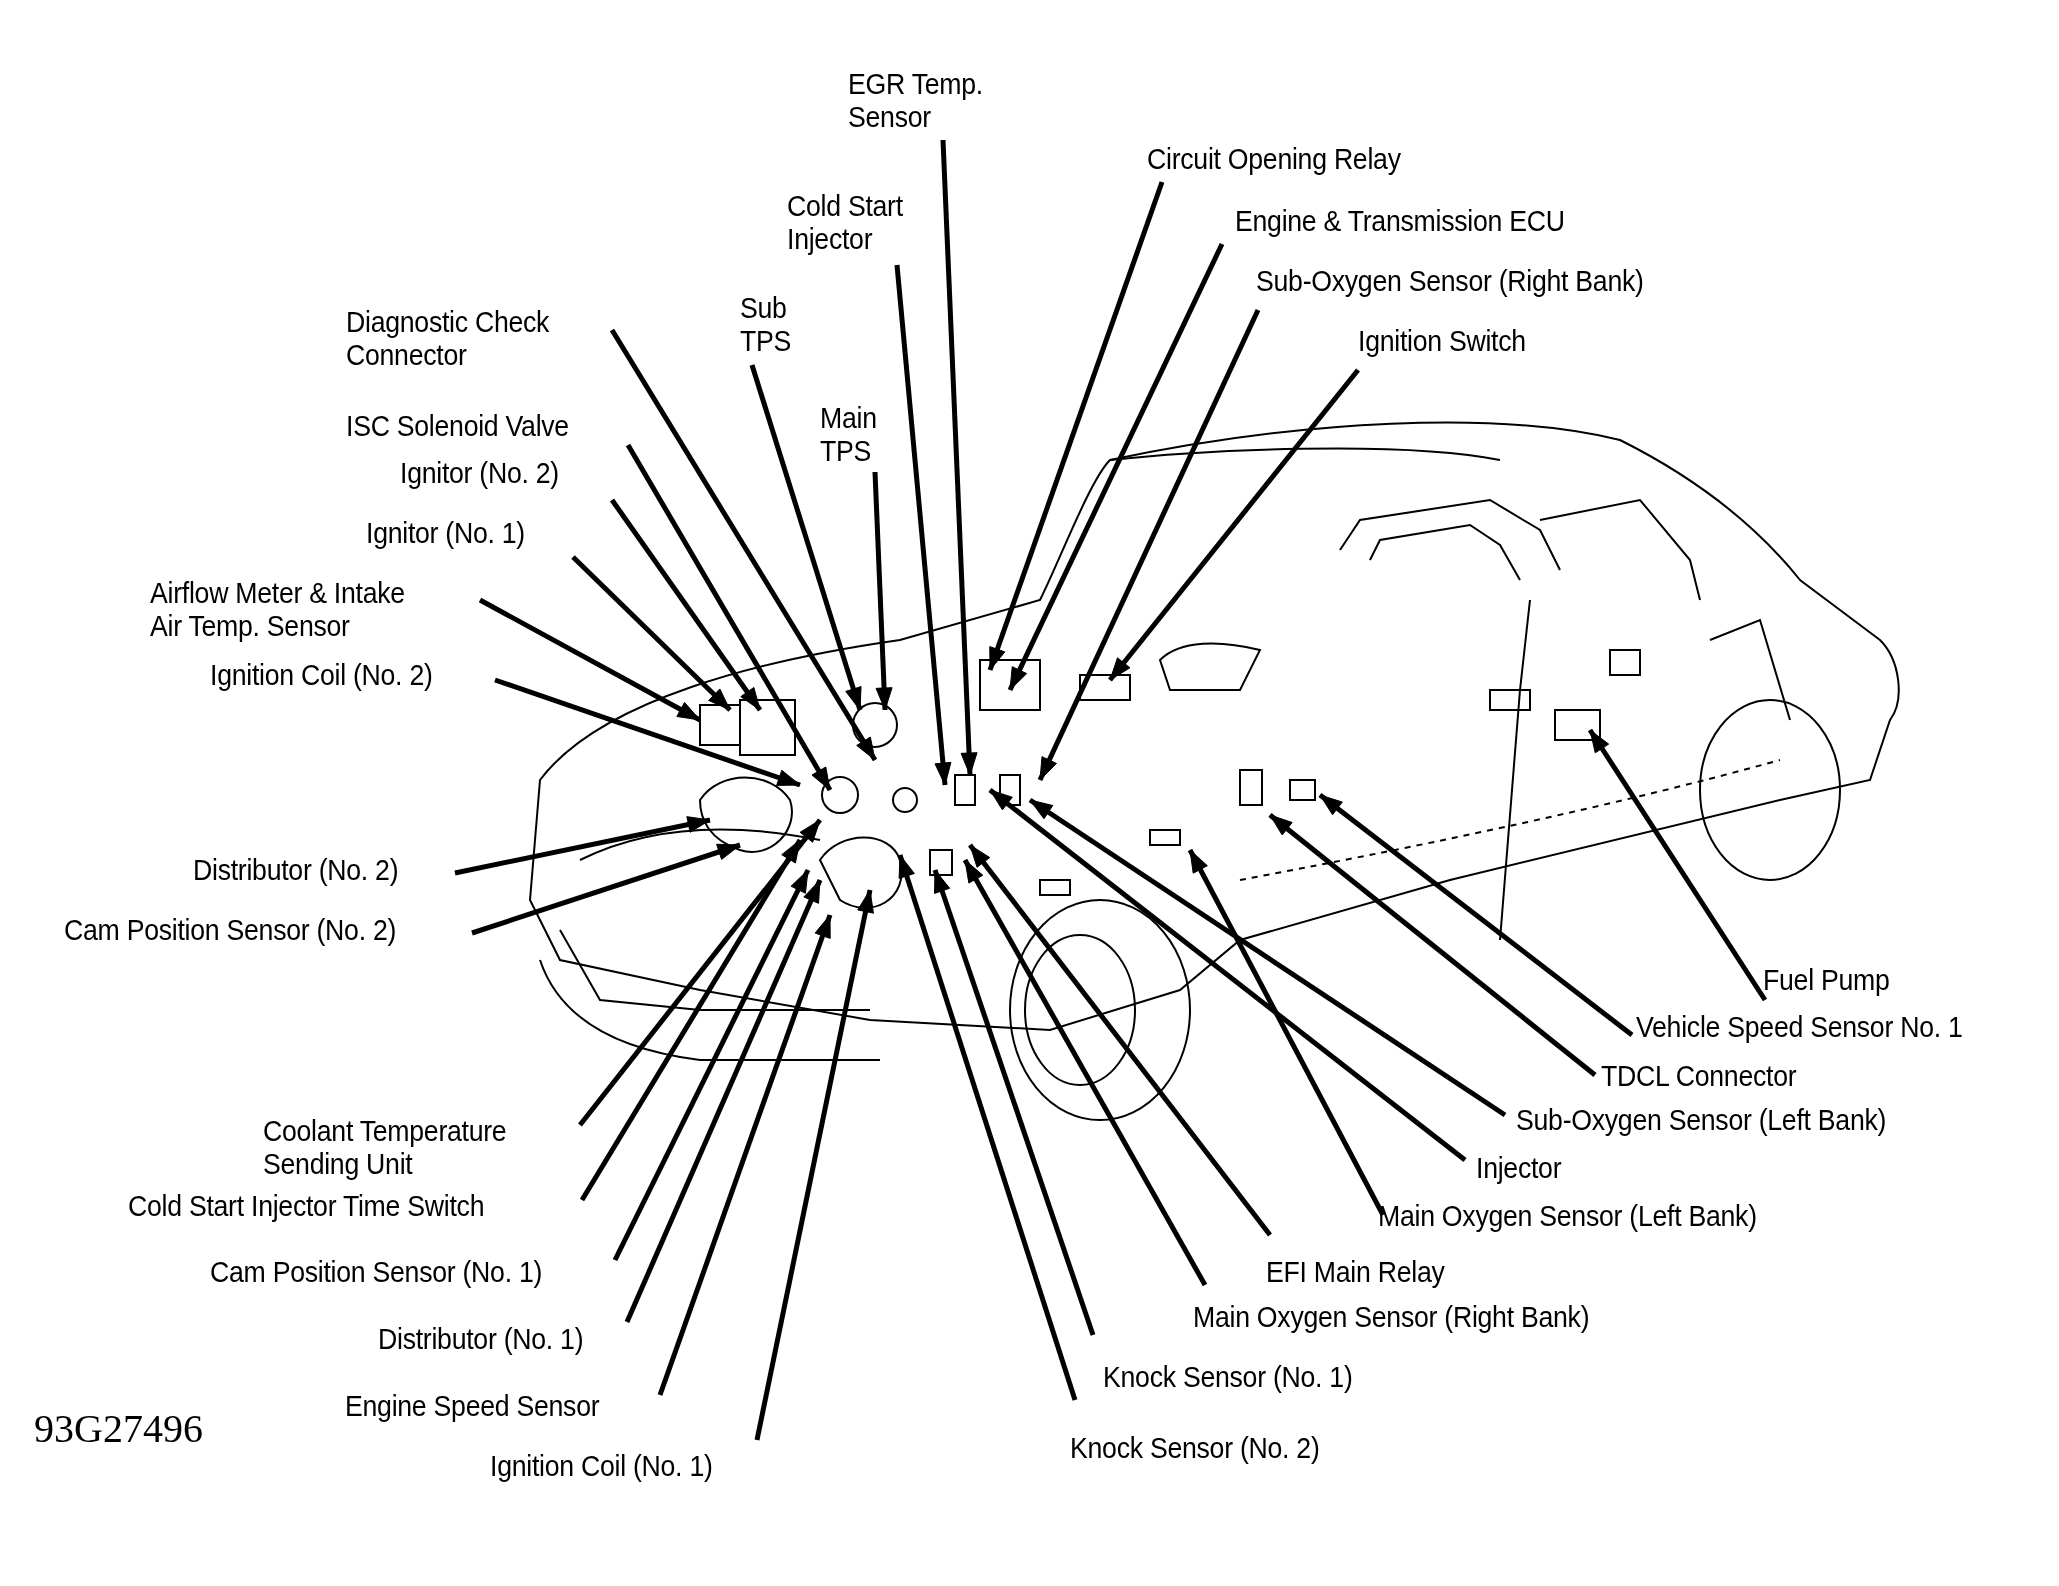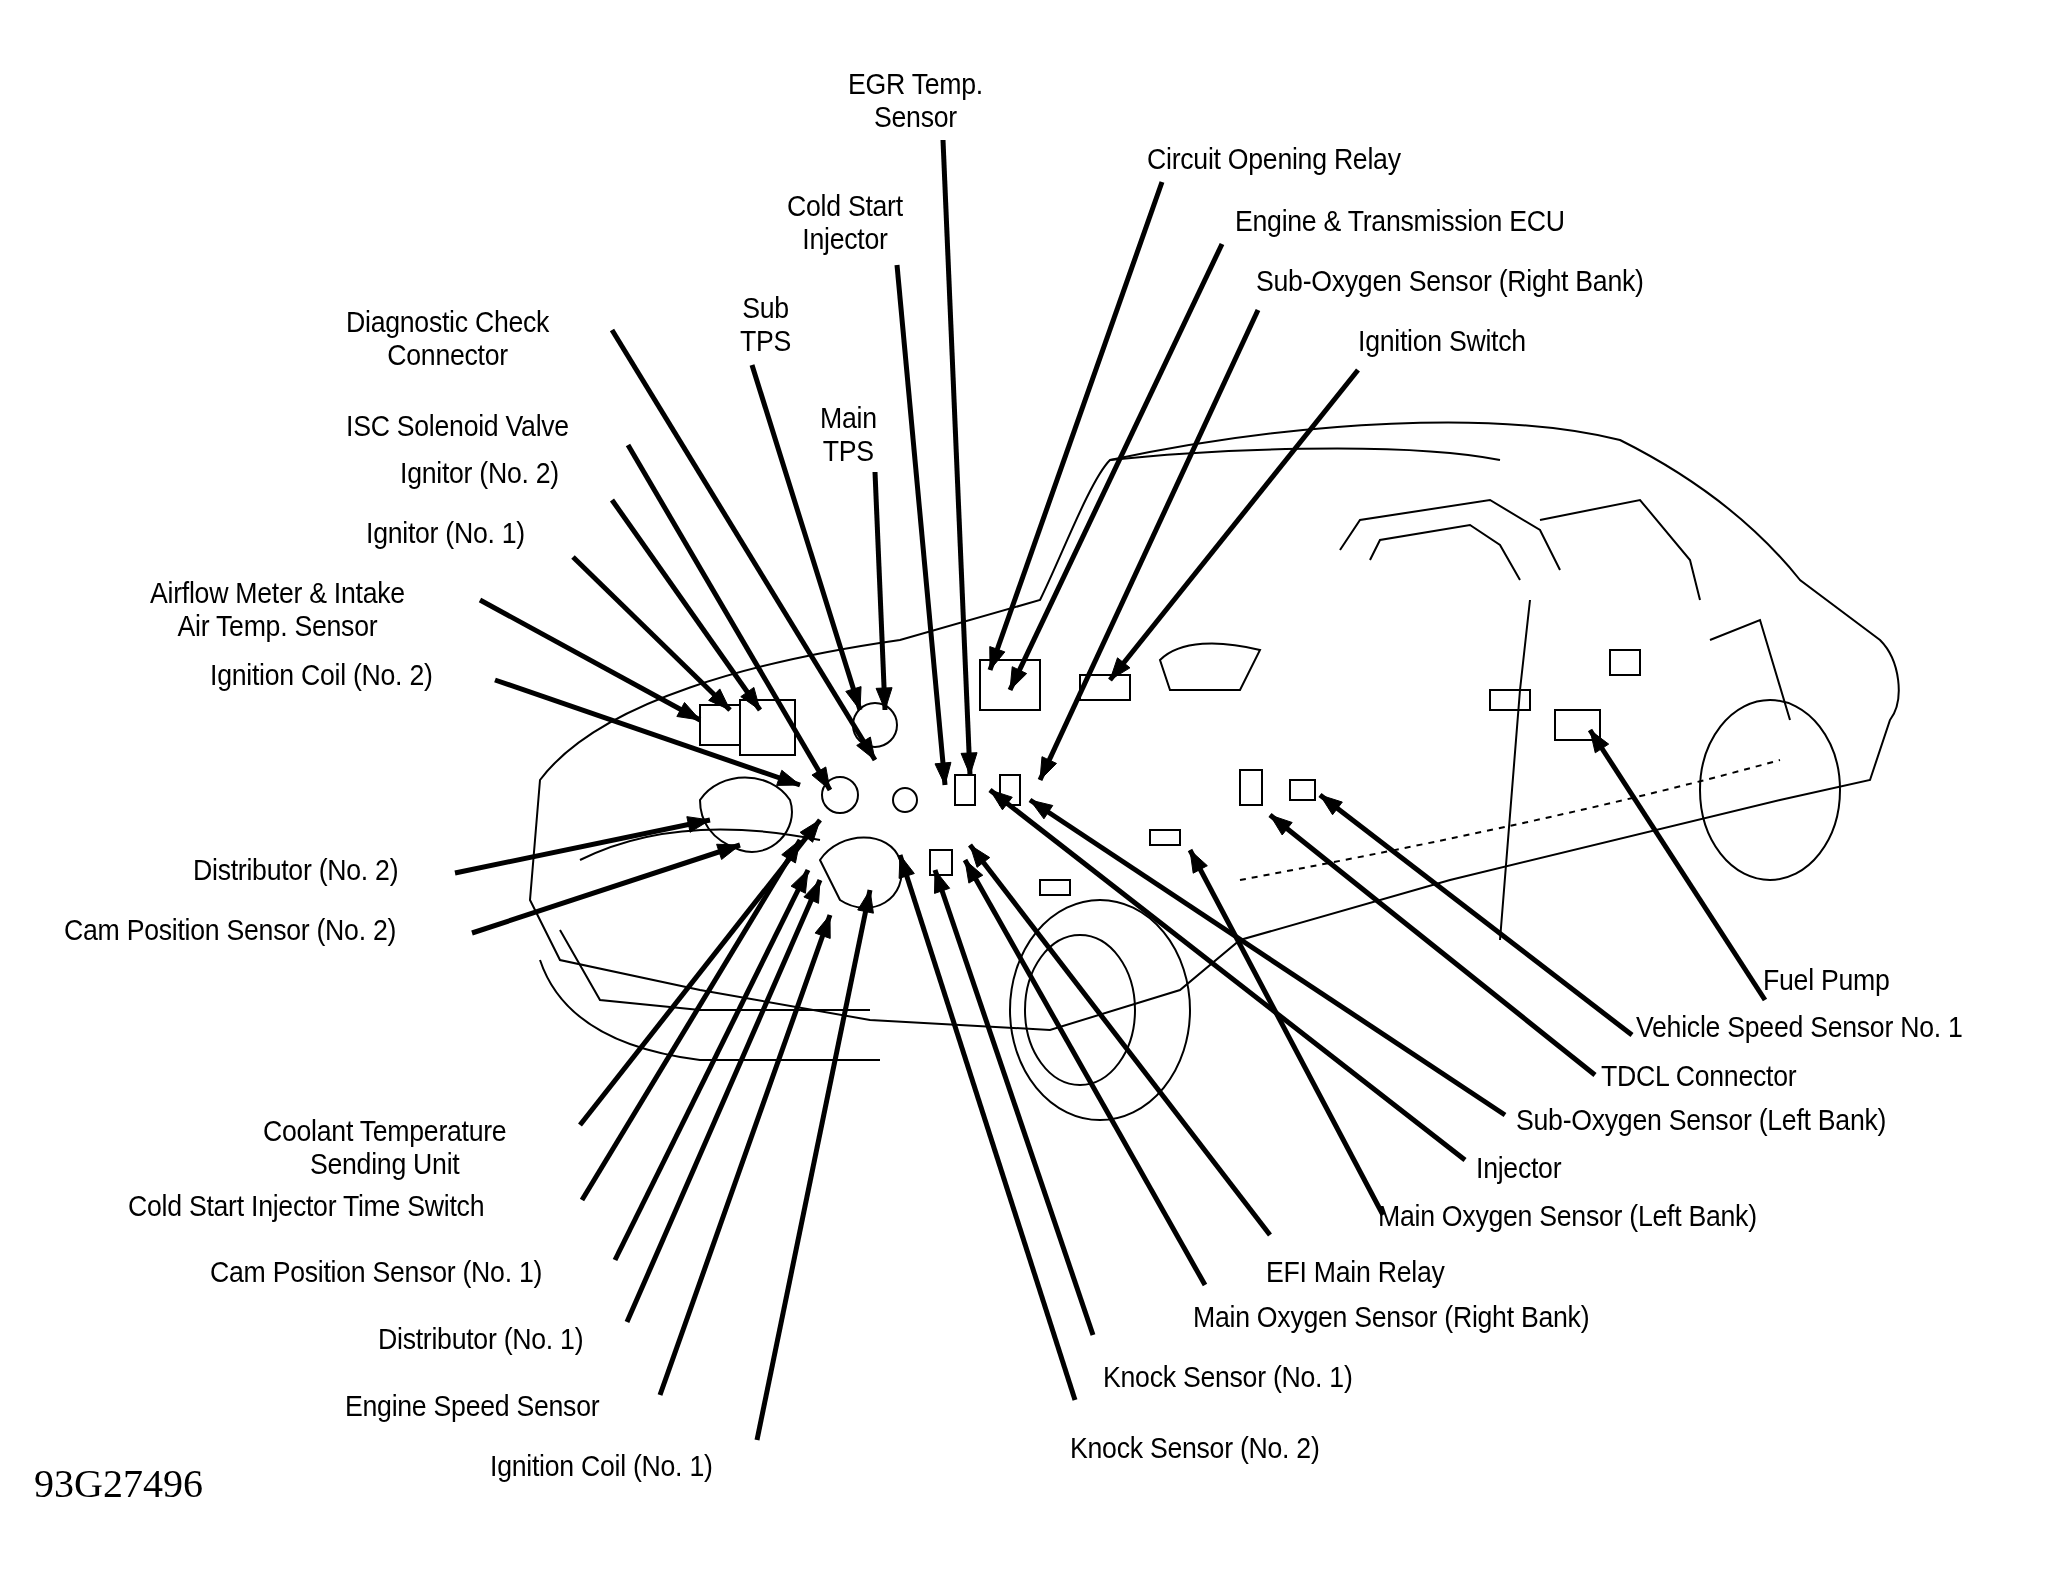--- a/index.html
+++ b/index.html
@@ -1,19 +1,19 @@
 <!DOCTYPE html>
 <html><head>
 <meta charset="utf-8">
 <style>
   html,body{margin:0;padding:0;background:#fff;}
-  #stage{position:relative;width:2059px;height:1586px;background:#fff;overflow:hidden;font-family:"Liberation Sans", sans-serif;color:#000;text-align:center;}
+  #stage{position:relative;width:2059px;height:1586px;background:#fff;overflow:hidden;font-family:"Liberation Sans", sans-serif;color:#000;}
   #art{position:absolute;left:0;top:0;width:2059px;height:1586px;}
   .lbl{position:absolute;font-size:29px;line-height:33px;white-space:pre;letter-spacing:-0.3px;transform:scaleX(0.92);transform-origin:left top;}
-  .fig{position:absolute;left:34px;top:1460px;font-family:"Liberation Serif", serif;font-size:40px;}
+  .fig{position:absolute;left:34px;top:1405px;font-family:"Liberation Serif", serif;font-size:40px;}
 </style>
 </head>
 <body>
 
 <div id="stage">
   <svg id="art" viewBox="0 0 2059 1586">
     <g fill="none" stroke="#000" stroke-width="2">
       <path d="M540 780 C600 700 760 660 900 640 L1040 600 C1060 560 1090 480 1110 460 C1300 420 1500 410 1620 440 C1700 480 1760 530 1800 580 L1880 640 C1900 660 1905 700 1890 720 L1870 780 L1780 800 L1450 880 L1240 940 L1180 990 L1050 1030 L870 1020 L700 990 L560 960 L530 900 Z"></path>
       <path d="M1110 460 C1200 450 1400 440 1500 460"></path>
       <path d="M1340 550 L1360 520 L1490 500 L1540 530 L1560 570"></path>

